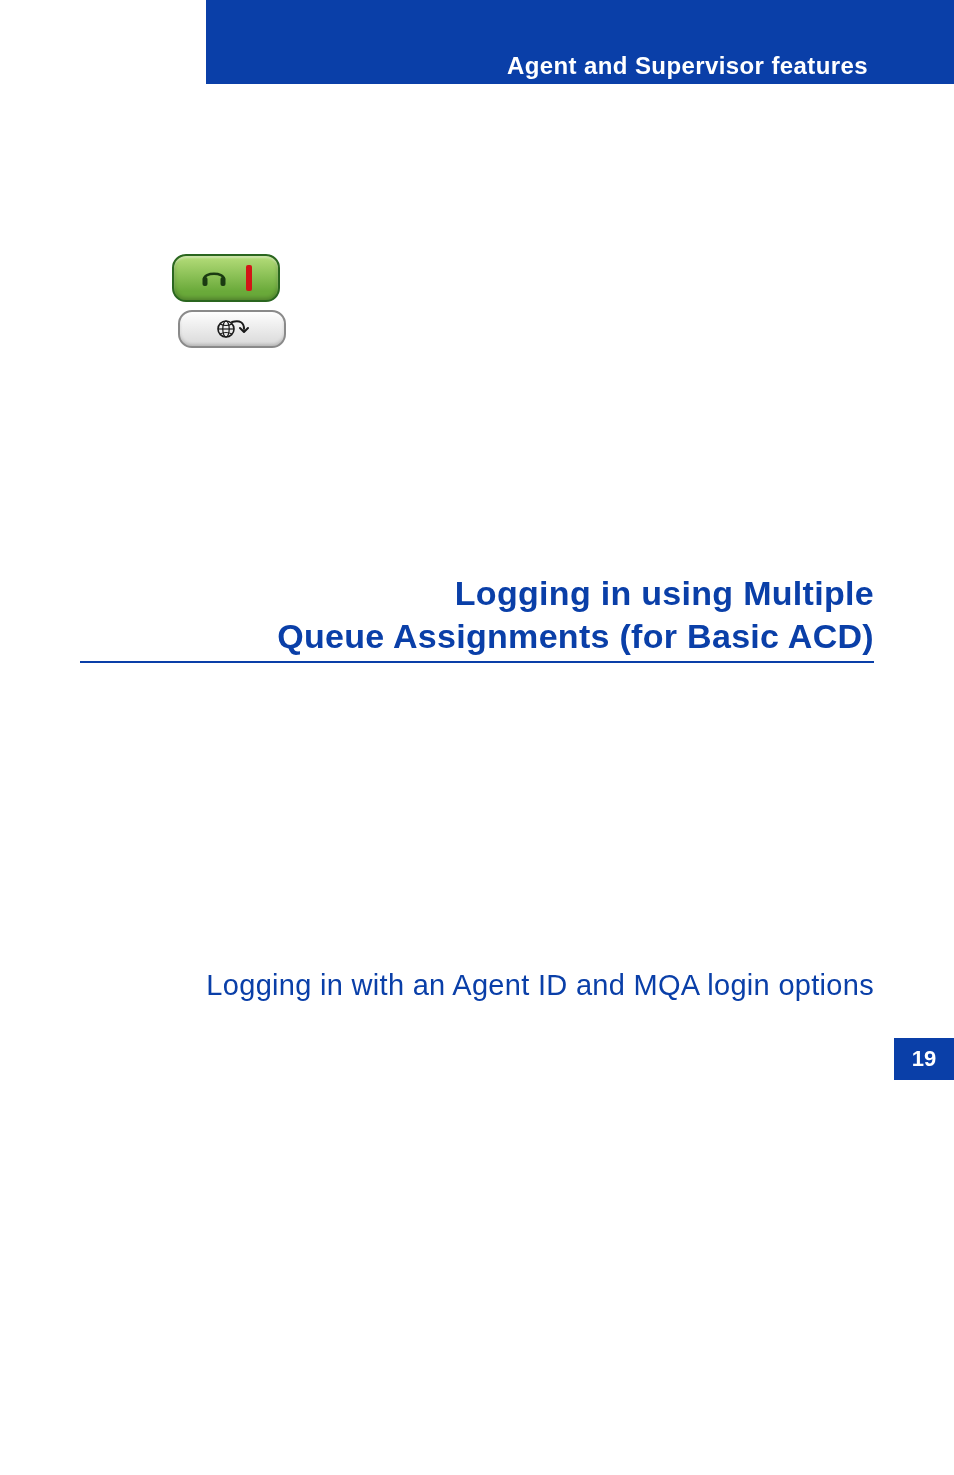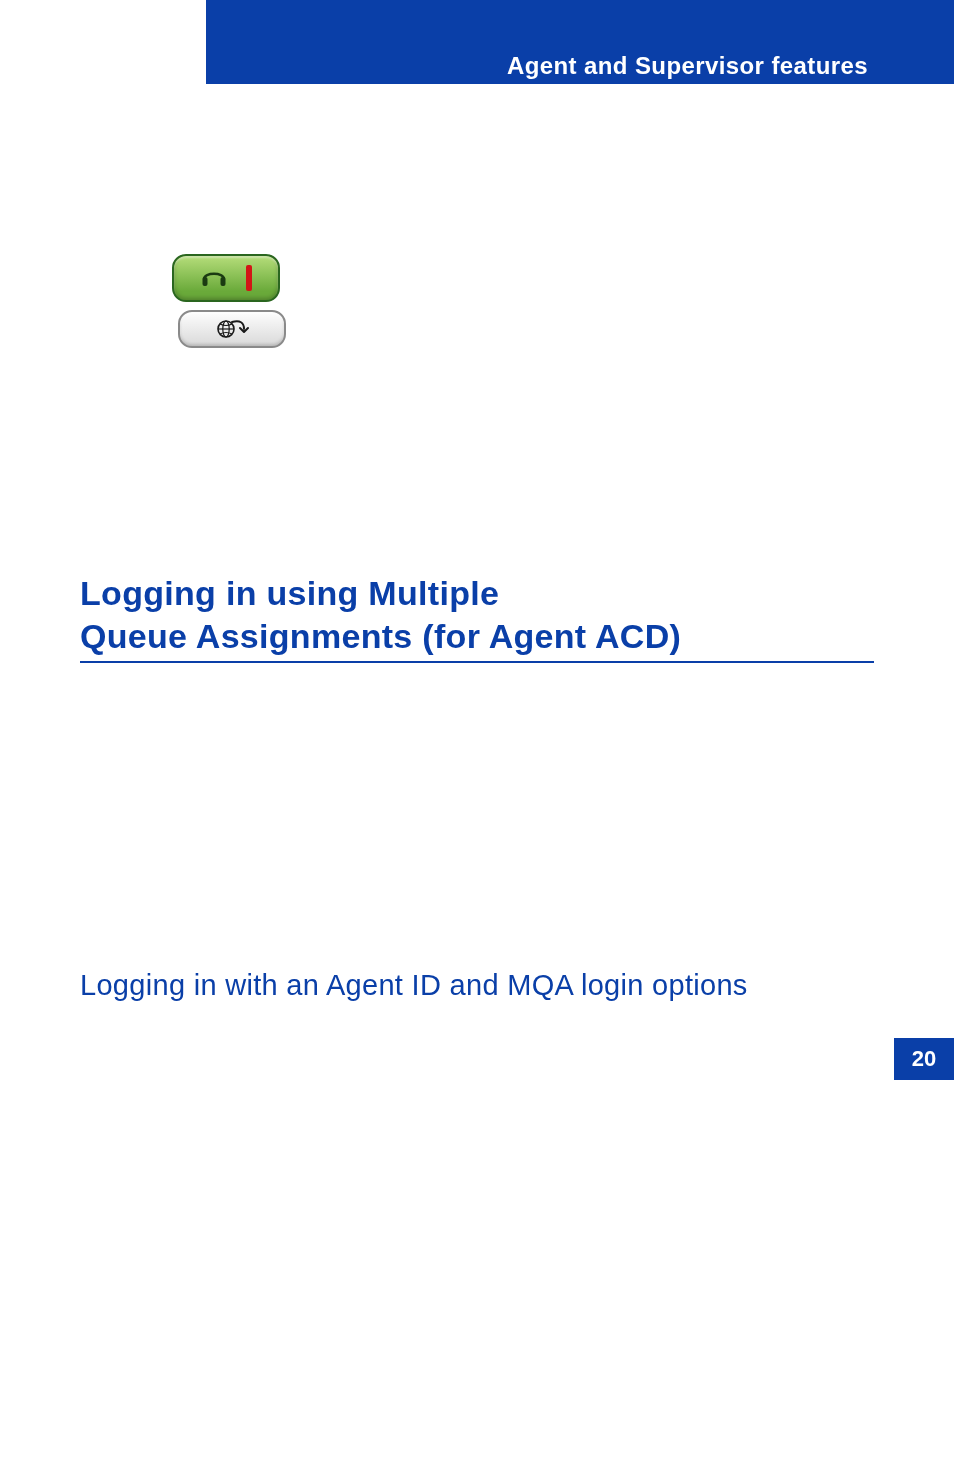--- a/index.html
+++ b/index.html
@@ -10,20 +10,21 @@
     height: 1475px;
     font-family: "Helvetica Neue", Helvetica, Arial, sans-serif;
     background: #fff;
     color: #000;
     position: relative;
   }
   .page {
     position: relative;
     width: 954px;
     height: 1080px;
+    text-align: right;
   }
   .header-band {
     position: absolute;
     top: 0;
     left: 206px;
     right: 0;
     height: 84px;
     background: #0a3fa8;
   }
   .header-text {
@@ -160,25 +161,25 @@
             <path d="M18 5 Q 30 2, 30 12" fill="none" stroke="#1a1a1a" stroke-width="2" stroke-linecap="round"></path>
             <path d="M26 11 L30 15 L34 11" fill="none" stroke="#1a1a1a" stroke-width="2" stroke-linecap="round" stroke-linejoin="round"></path>
           </svg>
         </span>
       </div>
 
     </div>
 
     <h2 class="section-heading">
       <span>Logging in using Multiple</span><br>
-      <span>Queue Assignments (for Agent ACD)</span>
+      <span>Queue Assignments (for Basic ACD)</span>
     </h2>
     <hr class="section-divider">
 
     <h3 class="sub-heading">Logging in with an Agent ID and MQA login options</h3>
 
   </div>
 
   <div class="footer-block">
-    <span>20</span>
+    <span>19</span>
   </div>
 
 </div>
 
 </body></html>

